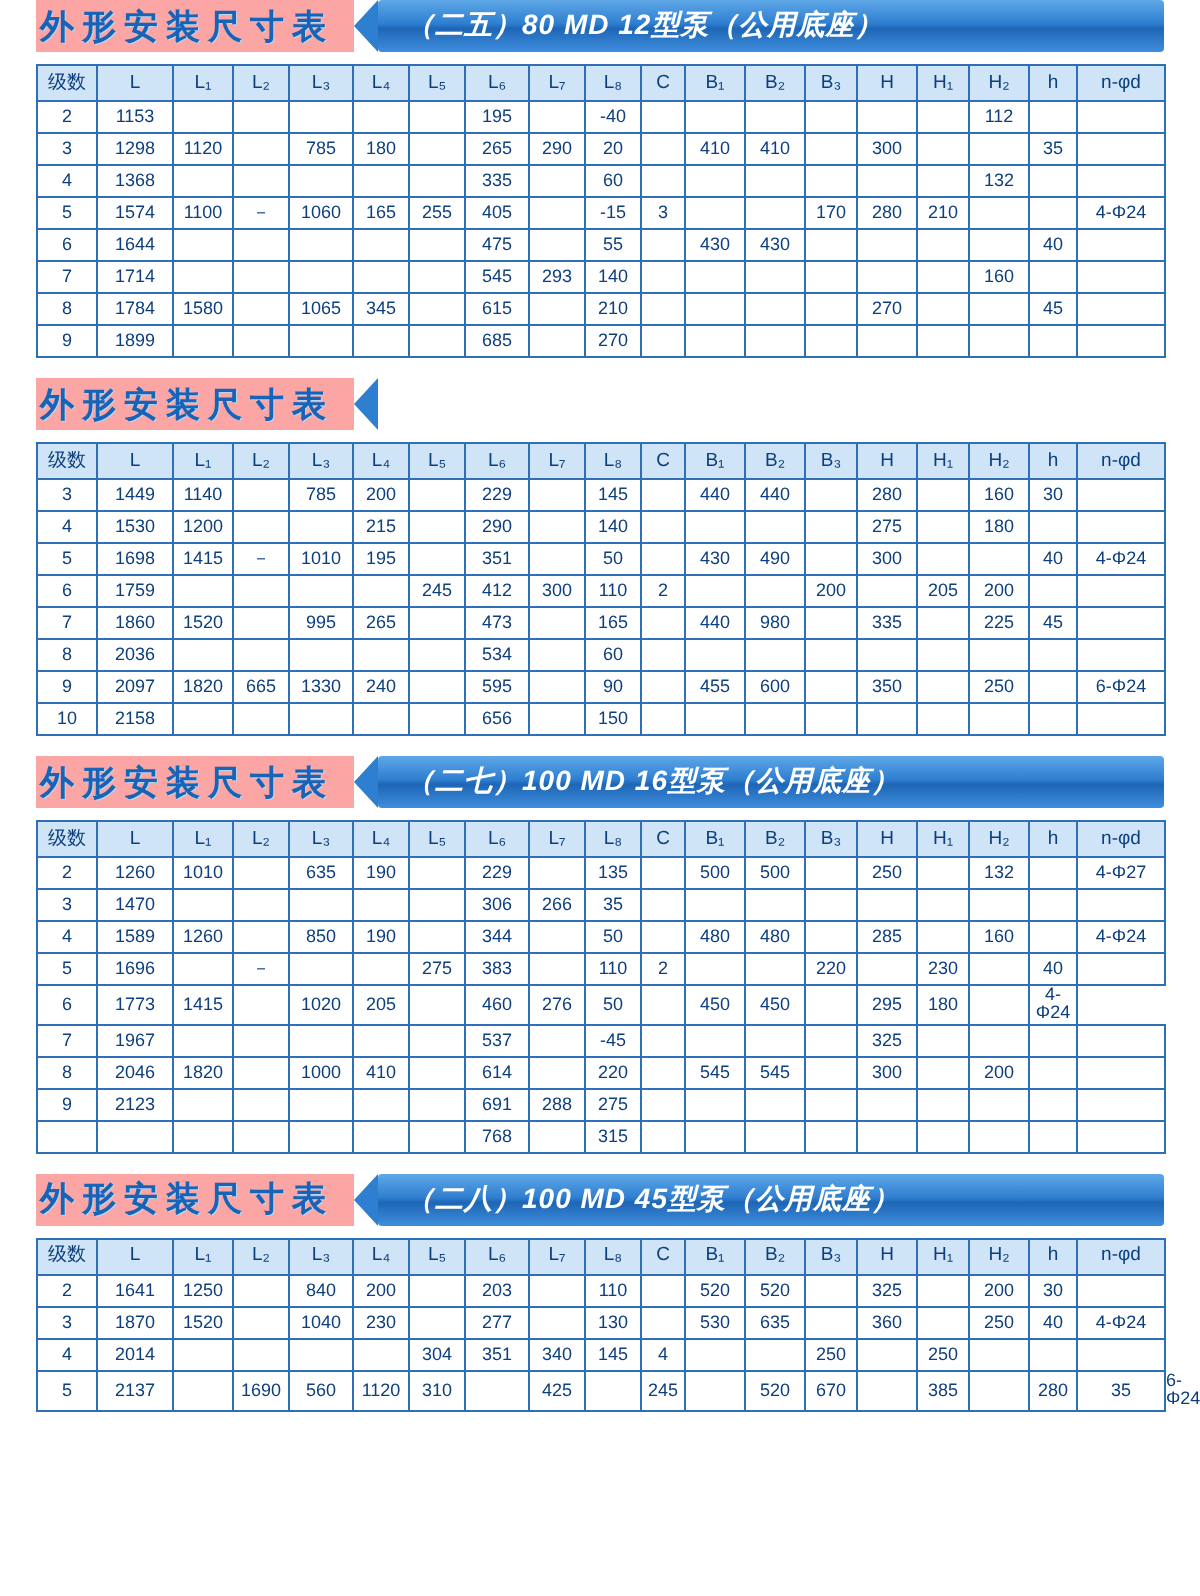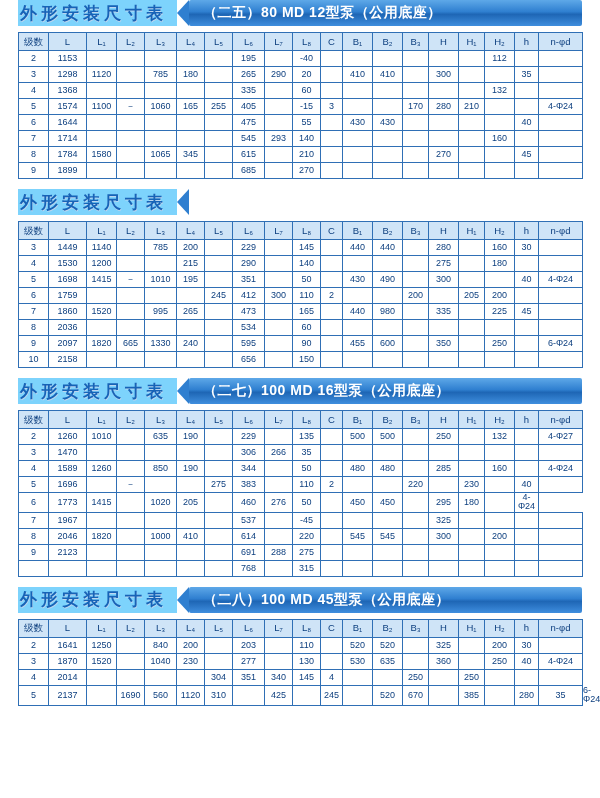--- a/index.html
+++ b/index.html
@@ -17,39 +17,40 @@
     position:relative;
     display:flex;
     align-items:stretch;
     height:26px;
     margin:0 18px 6px 18px;
   }
   .banner-left{
     position:relative;
     display:flex;align-items:center;
     padding:0 10px 0 2px;
-    background:#7dd3fc;
+    background:#fca5a5;
   }
   .banner-left .bigtitle{
     font-size:17px;
     font-weight:bold;
     letter-spacing:4px;
     color:#1763b7;
     font-family:"DejaVu Sans","Liberation Sans",sans-serif;
     white-space:nowrap;
     text-shadow:0.5px 0.5px 0 #bcd6ef;
   }
   .banner-right{
     flex:1;
     display:flex;align-items:center;
     background:linear-gradient(to bottom,#5ea8e8 0%,#2f7fd0 45%,#1e66b5 55%,#3f8ede 100%);
     border-radius:2px;
     padding:0 18px 0 14px;
     color:#ffffff;
     position:relative;
+    font-style:italic;
   }
   .banner-right .subtitle{
     font-size:14px;
     font-weight:bold;
     white-space:nowrap;
     letter-spacing:0.5px;
   }
   .banner-arrow{
     width:0;height:0;
     border-top:13px solid transparent;

